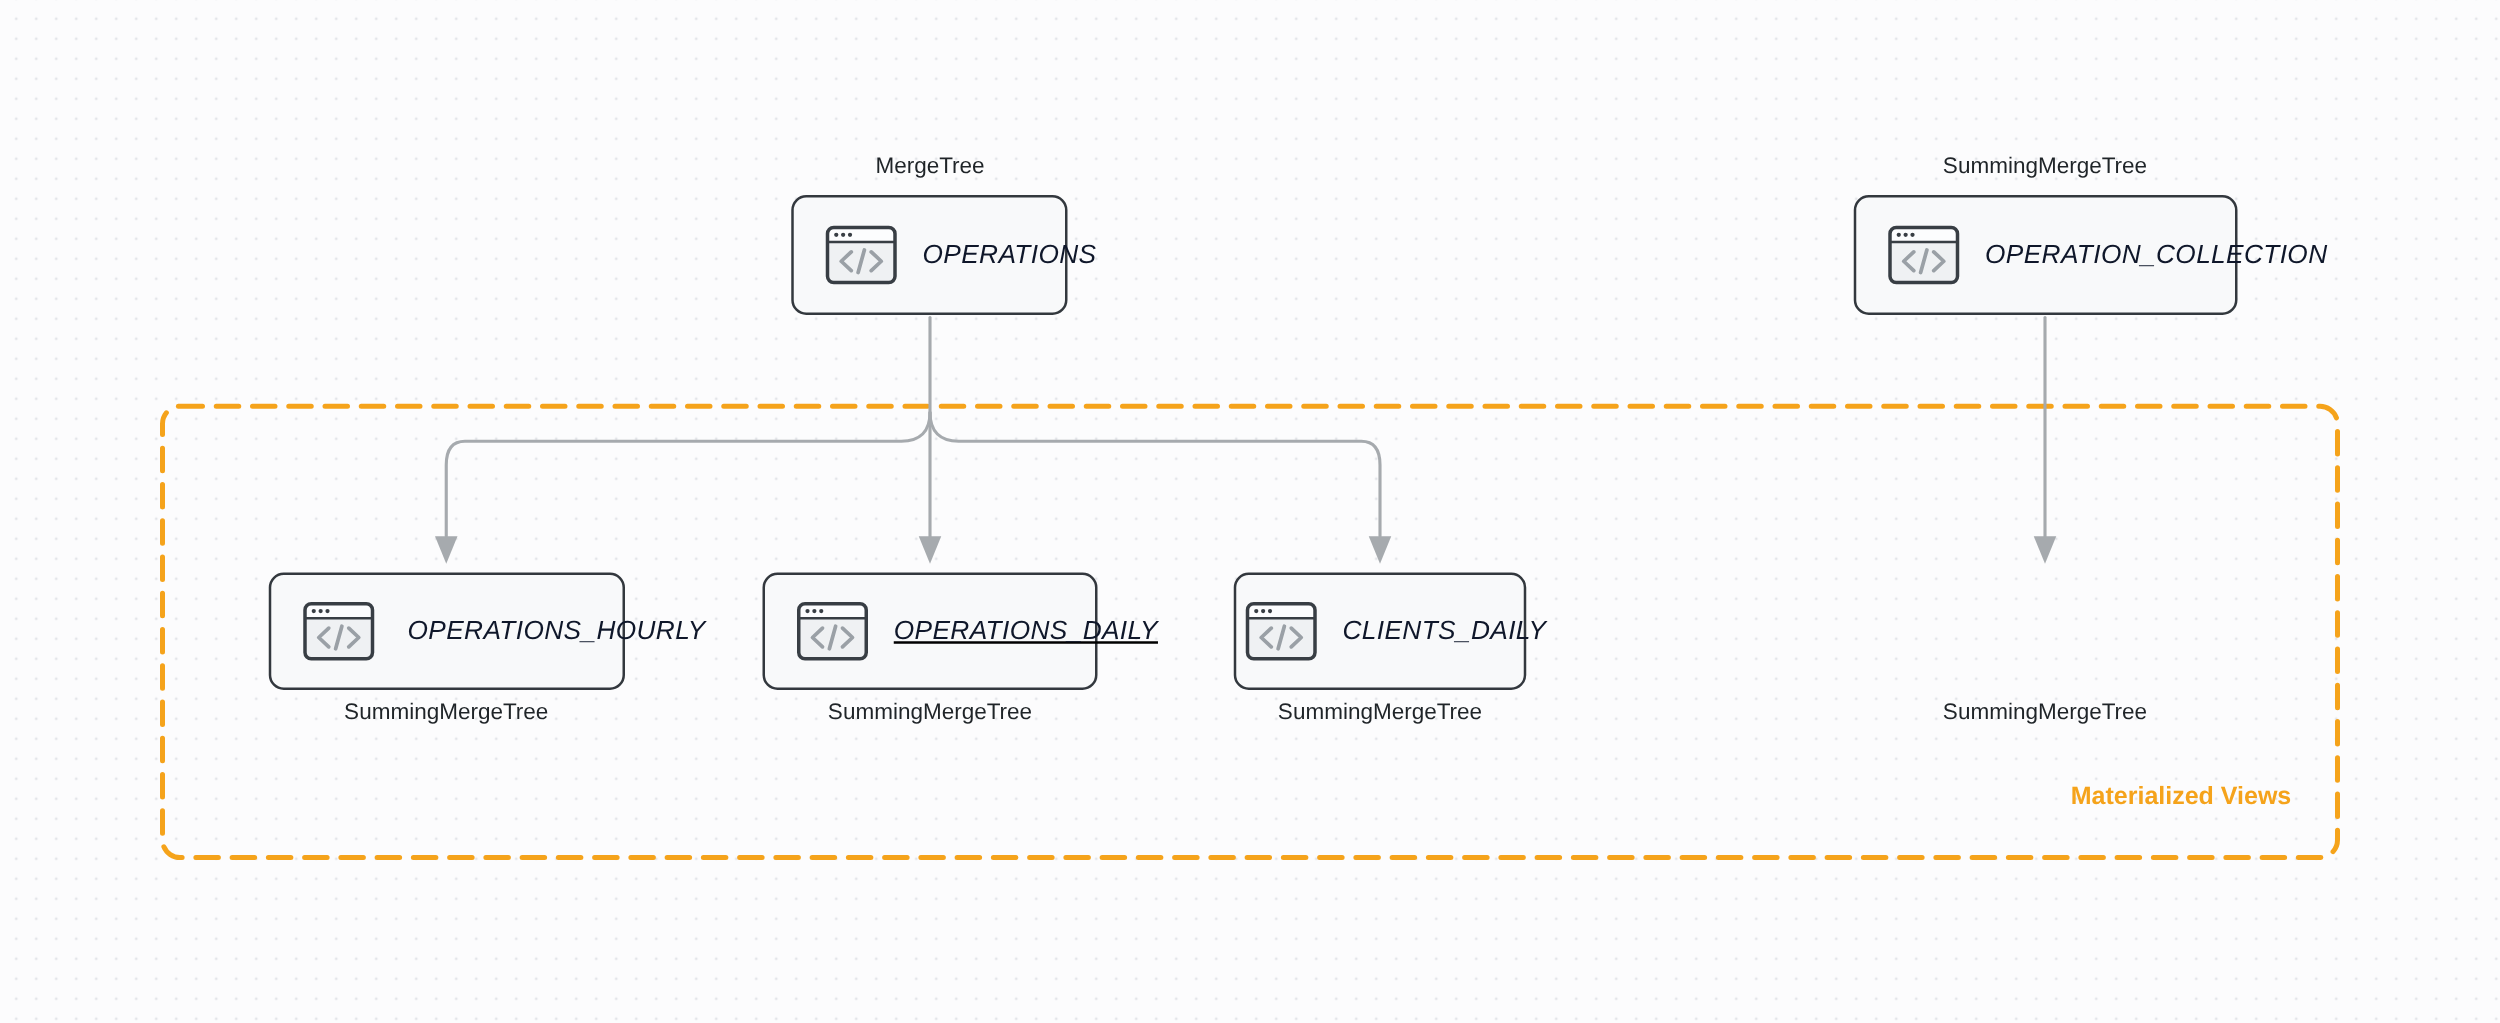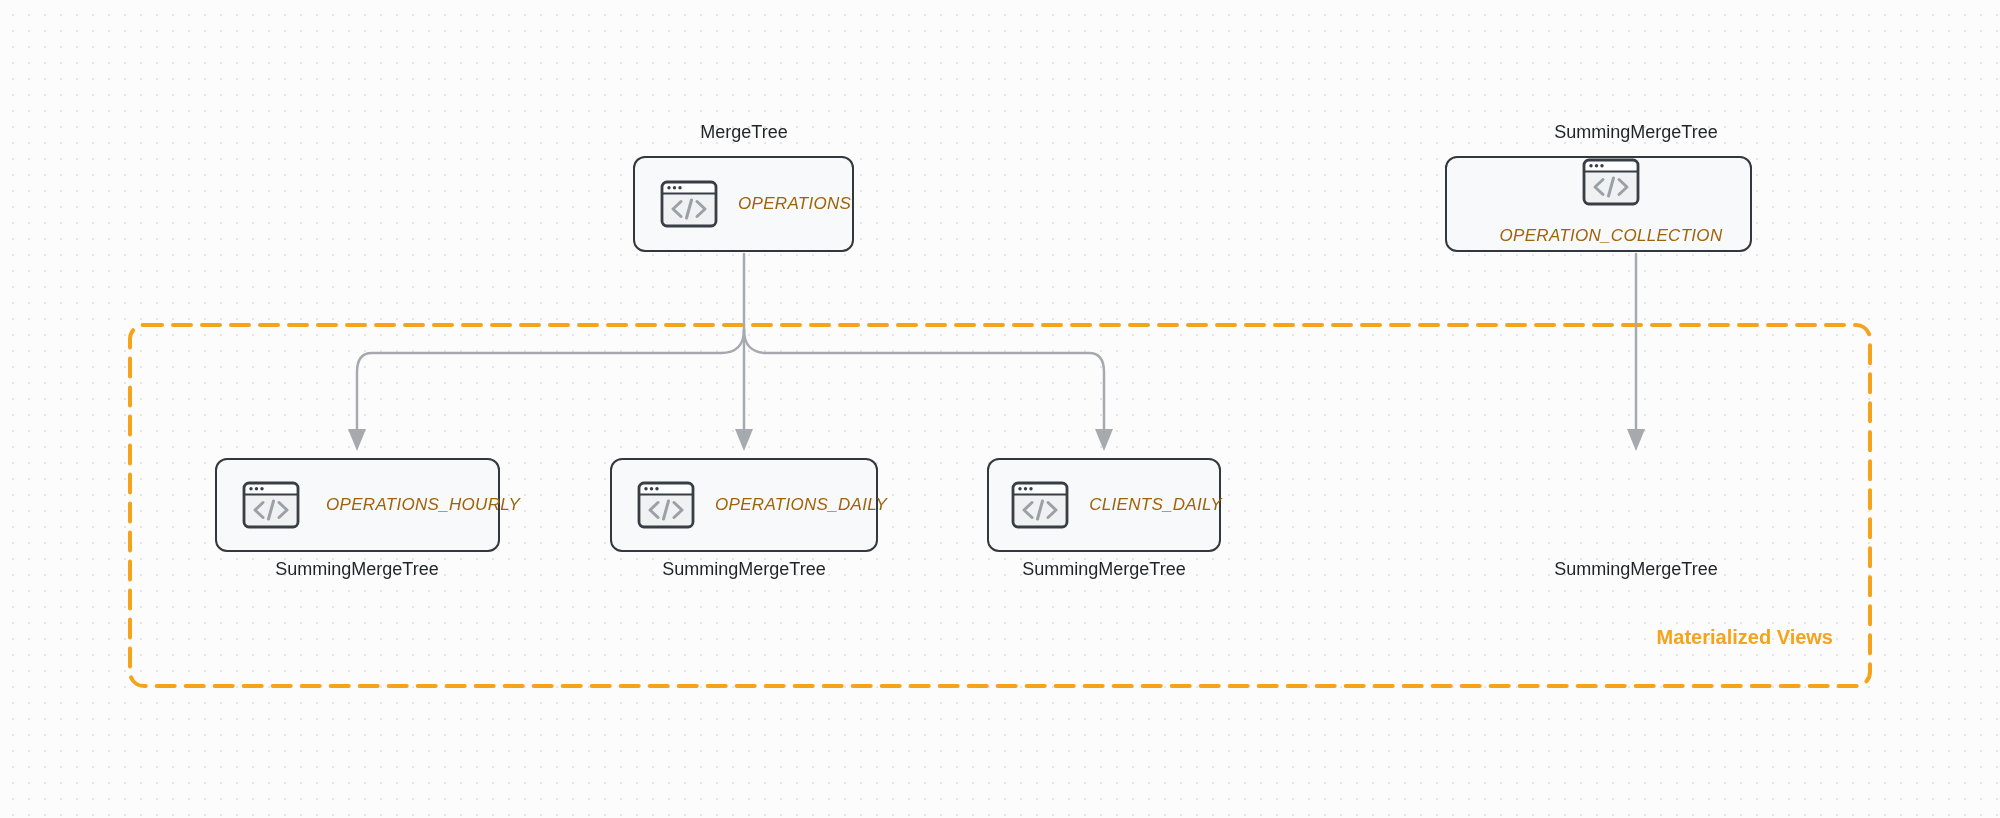--- a/index.html
+++ b/index.html
@@ -20,23 +20,23 @@
     position:absolute;z-index:2;
     background:#f8f9fa;
     border:2.5px solid #33383e;
     border-radius:12px;
     box-sizing:border-box;
     display:flex;align-items:center;
     gap:20px;padding-left:25px;
   }
   .node-label{
     font-style:italic;
-    font-size:17px;
+    font-size:21px;
     letter-spacing:0.3px;
-    color:#a16207;
+    color:#0f172a;
     white-space:nowrap;
   }
   .icon{display:inline-flex;flex:0 0 auto;}
   .engine-label{
     position:absolute;z-index:2;
     width:300px;text-align:center;
     font-size:18px;font-weight:500;color:#1f2428;
     white-space:nowrap;
   }
   .group-label{
@@ -95,21 +95,21 @@
         <g stroke="#9aa0a6" stroke-width="3" fill="none" stroke-linecap="round" stroke-linejoin="round">
           <path d="M21 21.5 L13 29 L21 36.5"></path>
             <path d="M37 21.5 L45 29 L37 36.5"></path>
             <path d="M31.5 20 L26.5 38"></path>
         </g>
       </svg>
     </span>
     <span class="node-label">OPERATIONS</span>
   </div>
 
-  <div class="node" style="left:1445px;top:156px;width:307px;height:96px;flex-direction:column;">
+  <div class="node" style="left:1483px;top:156px;width:307px;height:96px;">
     <span class="icon">
       <svg width="58" height="48" viewBox="0 0 58 48">
         <rect x="2" y="2" width="54" height="44" rx="5" fill="#fcfdfe"></rect>
         <path d="M2 13.5 h54 v27.5 a5 5 0 0 1 -5 5 h-44 a5 5 0 0 1 -5 -5 z" fill="#eff1f3"></path>
         <rect x="2" y="2" width="54" height="44" rx="5" fill="none" stroke="#383e44" stroke-width="2.8"></rect>
         <line x1="2" y1="13.5" x2="56" y2="13.5" stroke="#383e44" stroke-width="2"></line>
         <circle cx="9" cy="7.8" r="1.7" fill="#383e44"></circle>
           <circle cx="14.5" cy="7.8" r="1.7" fill="#383e44"></circle>
           <circle cx="20" cy="7.8" r="1.7" fill="#383e44"></circle>
         <g stroke="#9aa0a6" stroke-width="3" fill="none" stroke-linecap="round" stroke-linejoin="round">
@@ -135,21 +135,21 @@
         <g stroke="#9aa0a6" stroke-width="3" fill="none" stroke-linecap="round" stroke-linejoin="round">
           <path d="M21 21.5 L13 29 L21 36.5"></path>
             <path d="M37 21.5 L45 29 L37 36.5"></path>
             <path d="M31.5 20 L26.5 38"></path>
         </g>
       </svg>
     </span>
     <span class="node-label">OPERATIONS_HOURLY</span>
   </div>
 
-  <div class="node" style="left:610px;top:458px;width:268px;height:94px;">
+  <div class="node" style="left:610px;top:458px;width:268px;height:94px;text-decoration:underline;">
     <span class="icon">
       <svg width="58" height="48" viewBox="0 0 58 48">
         <rect x="2" y="2" width="54" height="44" rx="5" fill="#fcfdfe"></rect>
         <path d="M2 13.5 h54 v27.5 a5 5 0 0 1 -5 5 h-44 a5 5 0 0 1 -5 -5 z" fill="#eff1f3"></path>
         <rect x="2" y="2" width="54" height="44" rx="5" fill="none" stroke="#383e44" stroke-width="2.8"></rect>
         <line x1="2" y1="13.5" x2="56" y2="13.5" stroke="#383e44" stroke-width="2"></line>
         <circle cx="9" cy="7.8" r="1.7" fill="#383e44"></circle>
           <circle cx="14.5" cy="7.8" r="1.7" fill="#383e44"></circle>
           <circle cx="20" cy="7.8" r="1.7" fill="#383e44"></circle>
         <g stroke="#9aa0a6" stroke-width="3" fill="none" stroke-linecap="round" stroke-linejoin="round">

